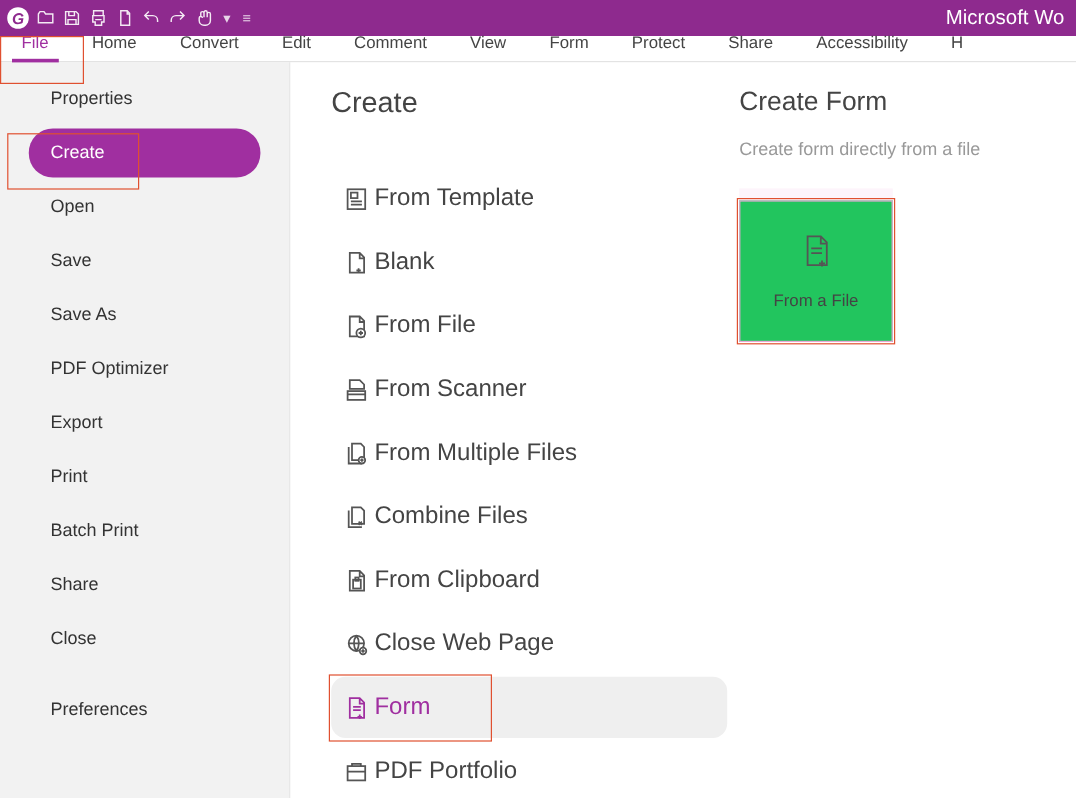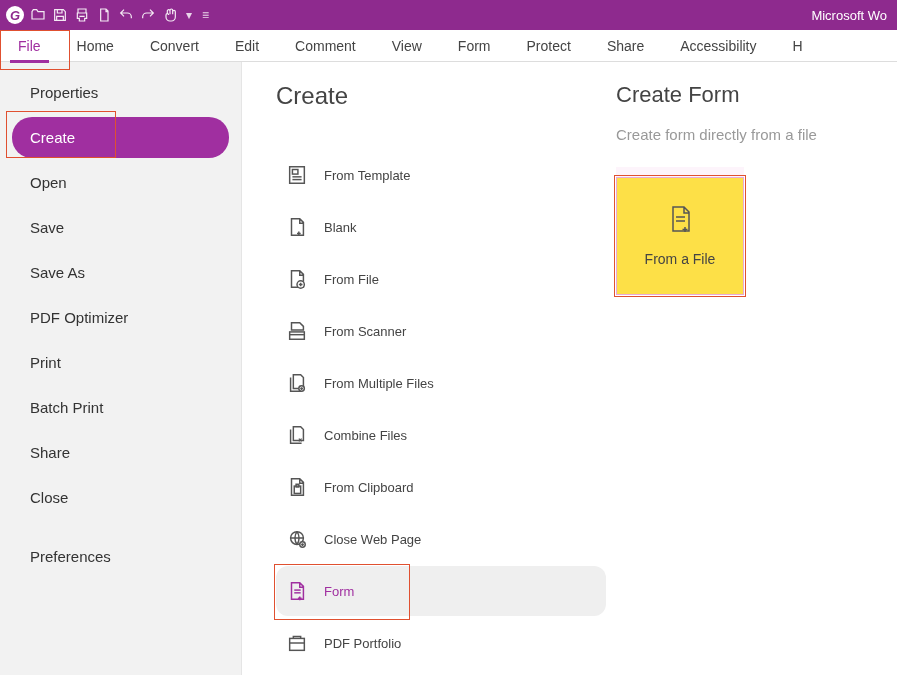--- a/index.html
+++ b/index.html
@@ -15,27 +15,27 @@
     }
     .titlebar-left { display: flex; align-items: center; gap: 6px; }
     .titlebar-icon { width: 16px; height: 16px; display: flex; align-items: center; justify-content: center; color: #fff; opacity: 0.9; }
     .titlebar-icon svg { width: 16px; height: 16px; }
     .logo {
       width: 18px; height: 18px; background: #fff; border-radius: 50%;
       color: #8e2a8e; font-weight: bold; font-size: 13px; display: flex;
       align-items: center; justify-content: center; font-style: italic;
     }
     .titlebar-sep { color: #fff; opacity: 0.8; font-size: 12px; margin: 0 2px; }
-    .titlebar-right { color: #fff; font-size: 13px; padding-right: 4px; }
+    .titlebar-right { color: #fff; font-size: 17px; padding-right: 4px; }
 
     .ribbon-tabs {
-      height: 32px;
+      height: 22px;
       background: #fff;
       display: flex;
-      align-items: flex-start;
+      align-items: flex-end;
       border-bottom: 1px solid #ddd;
     }
     .ribbon-tab {
       padding: 0 18px;
       height: 32px;
       display: flex;
       align-items: center;
       font-size: 14px;
       color: #444;
       cursor: pointer;
@@ -62,21 +62,21 @@
 
     .main-area {
       display: flex;
       height: calc(100% - 62px);
       background: #f2f2f2;
     }
 
     .sidebar {
       width: 242px;
       background: #f2f2f2;
-      padding: 10px 12px;
+      padding: 10px 24px;
       border-right: 1px solid #e5e5e5;
     }
     .sidebar-item {
       padding: 12px 18px;
       font-size: 15px;
       color: #333;
       cursor: pointer;
       border-radius: 20px;
       margin-bottom: 4px;
       display: flex;
@@ -107,23 +107,23 @@
     .create-col { width: 330px; }
     .create-title {
       font-size: 24px;
       color: #444;
       margin-bottom: 40px;
       font-weight: 400;
     }
     .create-item {
       display: flex;
       align-items: center;
-      gap: 16px;
+      gap: 4px;
       padding: 14px 10px;
-      font-size: 13px;
+      font-size: 20px;
       color: #444;
       cursor: pointer;
       border-radius: 12px;
       margin-bottom: 2px;
       position: relative;
     }
     .create-item.selected {
       background: #efefef;
       color: #a02fa0;
     }
@@ -156,21 +156,21 @@
     }
     .tile-wrap {
       position: relative;
       display: inline-block;
       padding: 10px 0 0 0;
       background: #fdf4fb;
     }
     .tile {
       width: 128px;
       height: 118px;
-      background: #fde047;
+      background: #22c55e;
       border: 1px solid #e8a8d8;
       display: flex;
       flex-direction: column;
       align-items: center;
       justify-content: center;
       gap: 14px;
       cursor: pointer;
     }
     .tile-icon { color: #555; }
     .tile-icon svg { width: 26px; height: 28px; }
@@ -247,20 +247,21 @@
 
 <div class="main-area">
 
   <div class="sidebar">
     <div class="sidebar-item">Properties</div>
     <div class="sidebar-item active">Create</div>
     <div class="sidebar-item">Open</div>
     <div class="sidebar-item">Save</div>
     <div class="sidebar-item">Save As</div>
     <div class="sidebar-item">PDF Optimizer</div>
+    <div class="sidebar-item">Export</div>
     <div class="sidebar-item">Print</div>
     <div class="sidebar-item">Batch Print</div>
     <div class="sidebar-item">Share</div>
     <div class="sidebar-item">Close</div>
     <div class="sidebar-item section-gap">Preferences</div>
   </div>
   <div class="create-hl"></div>
 
   <div class="content">
     <div class="create-col">

